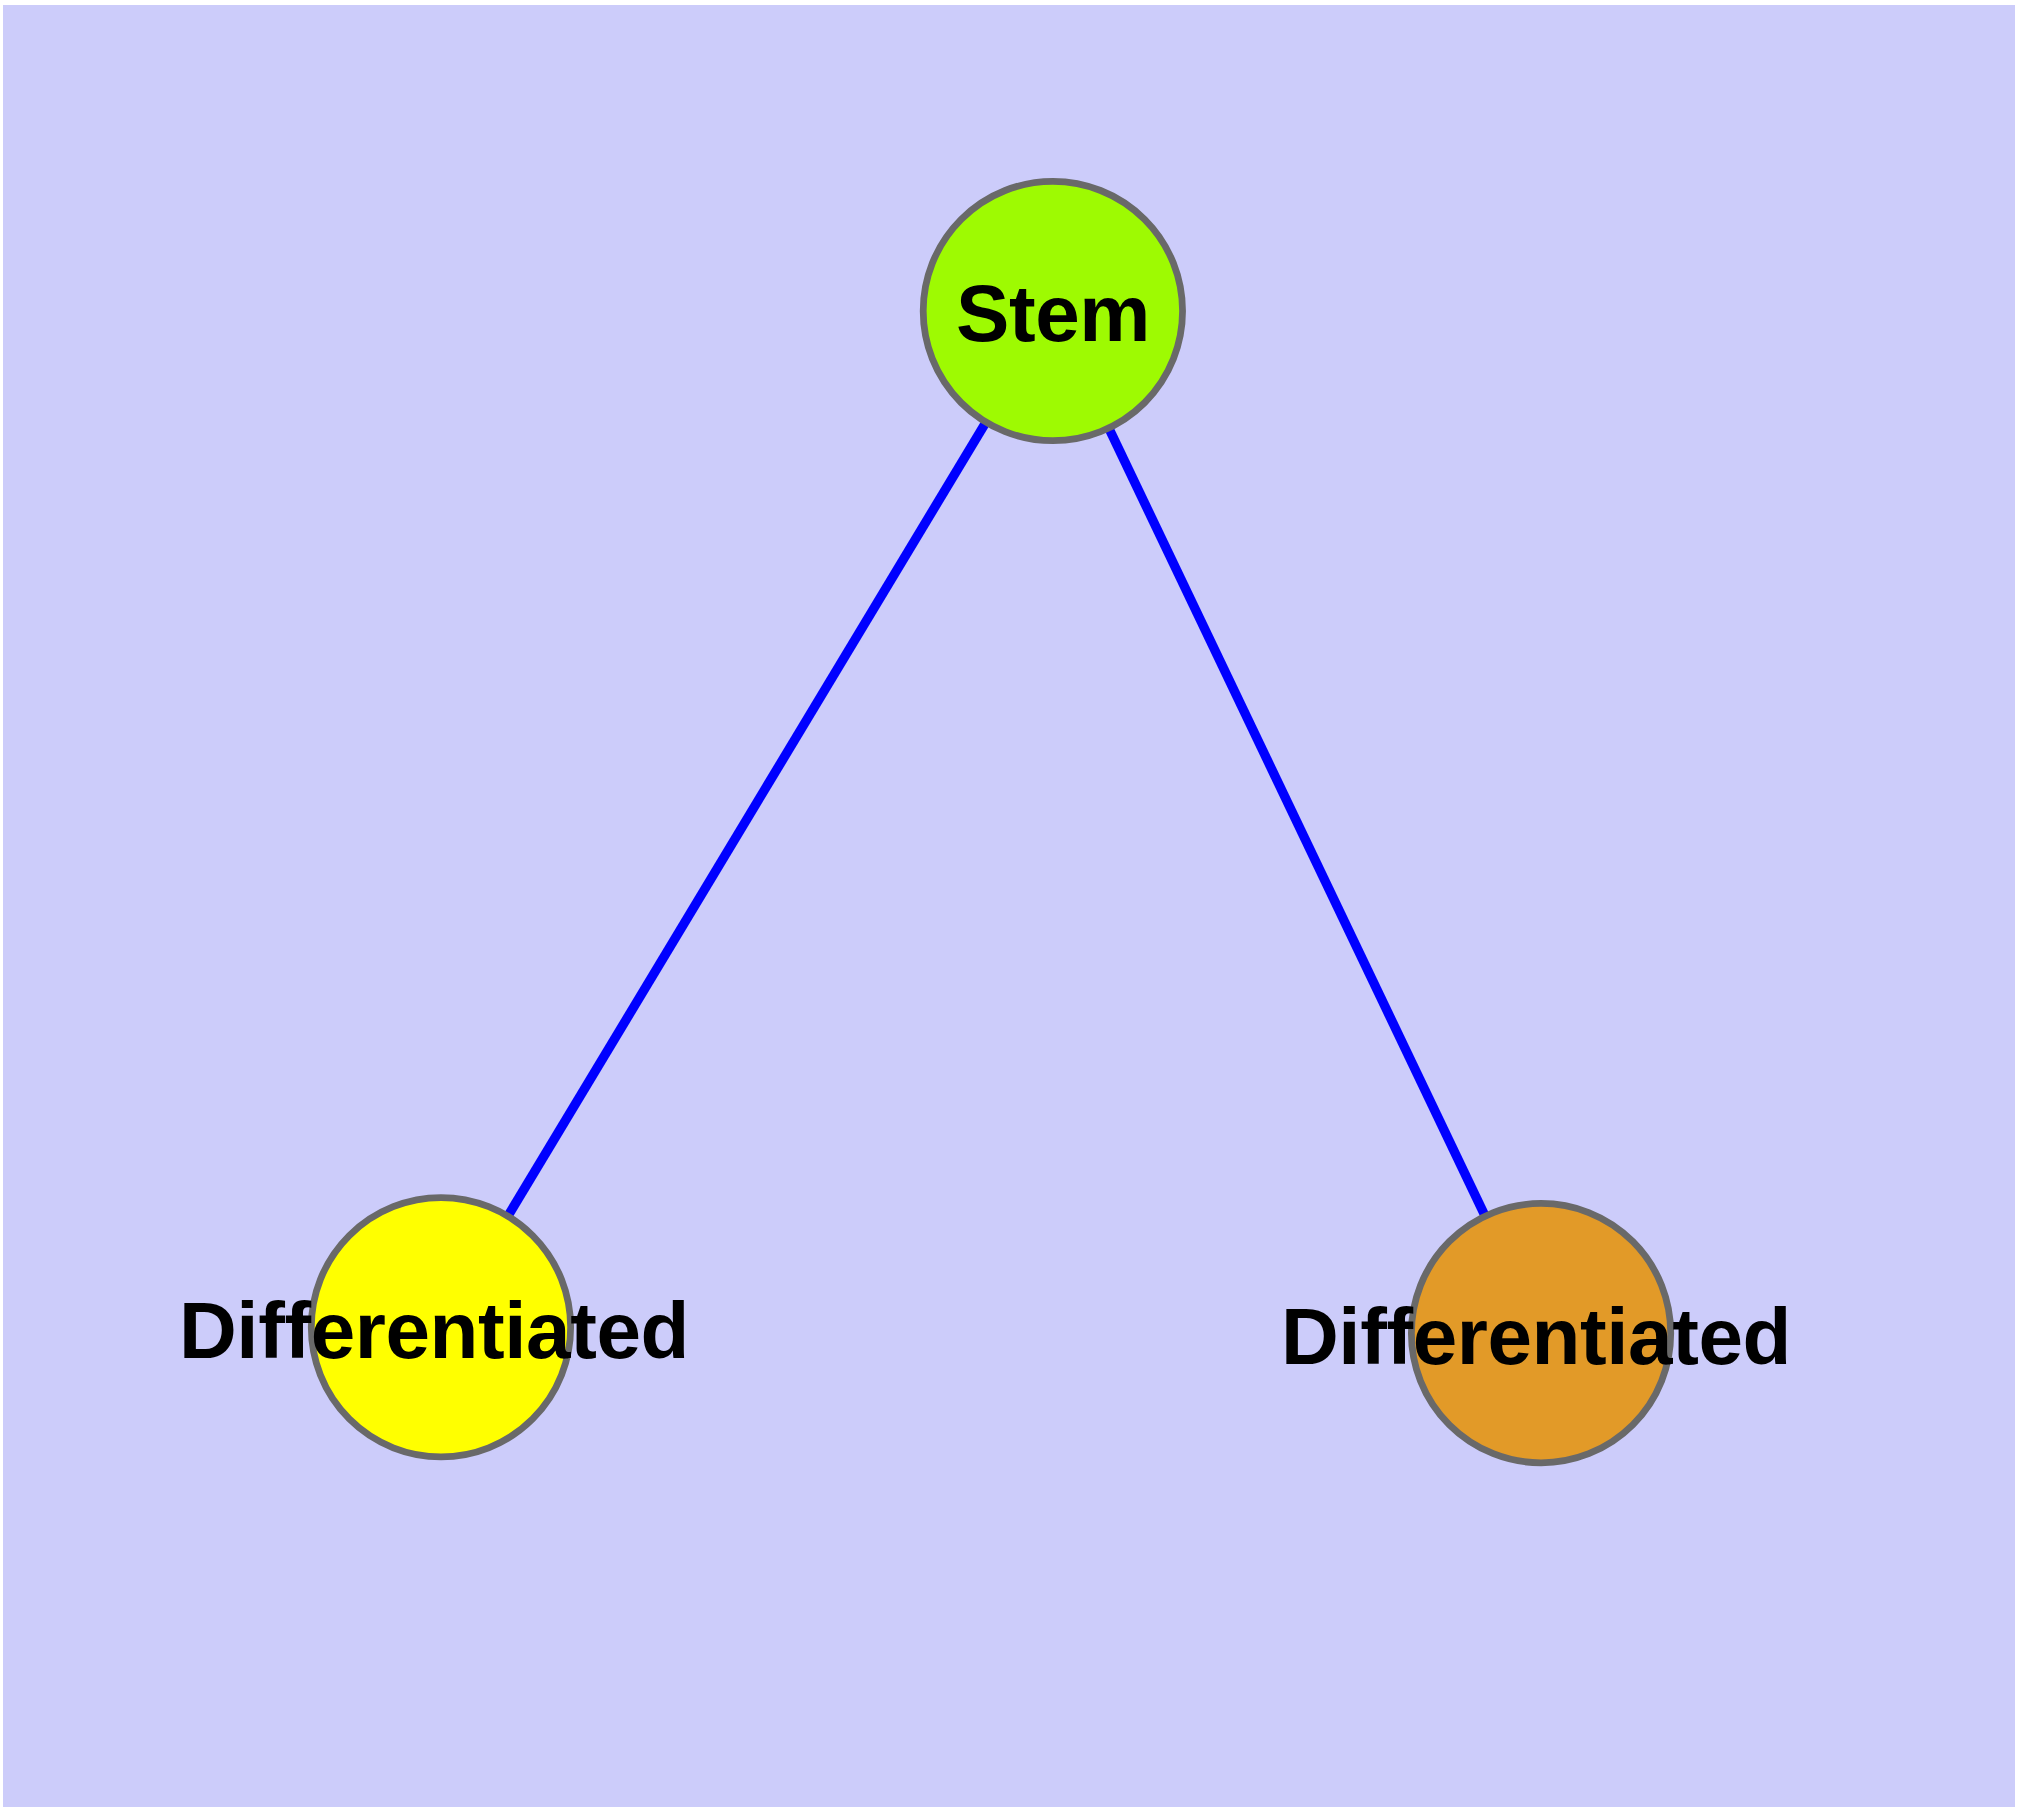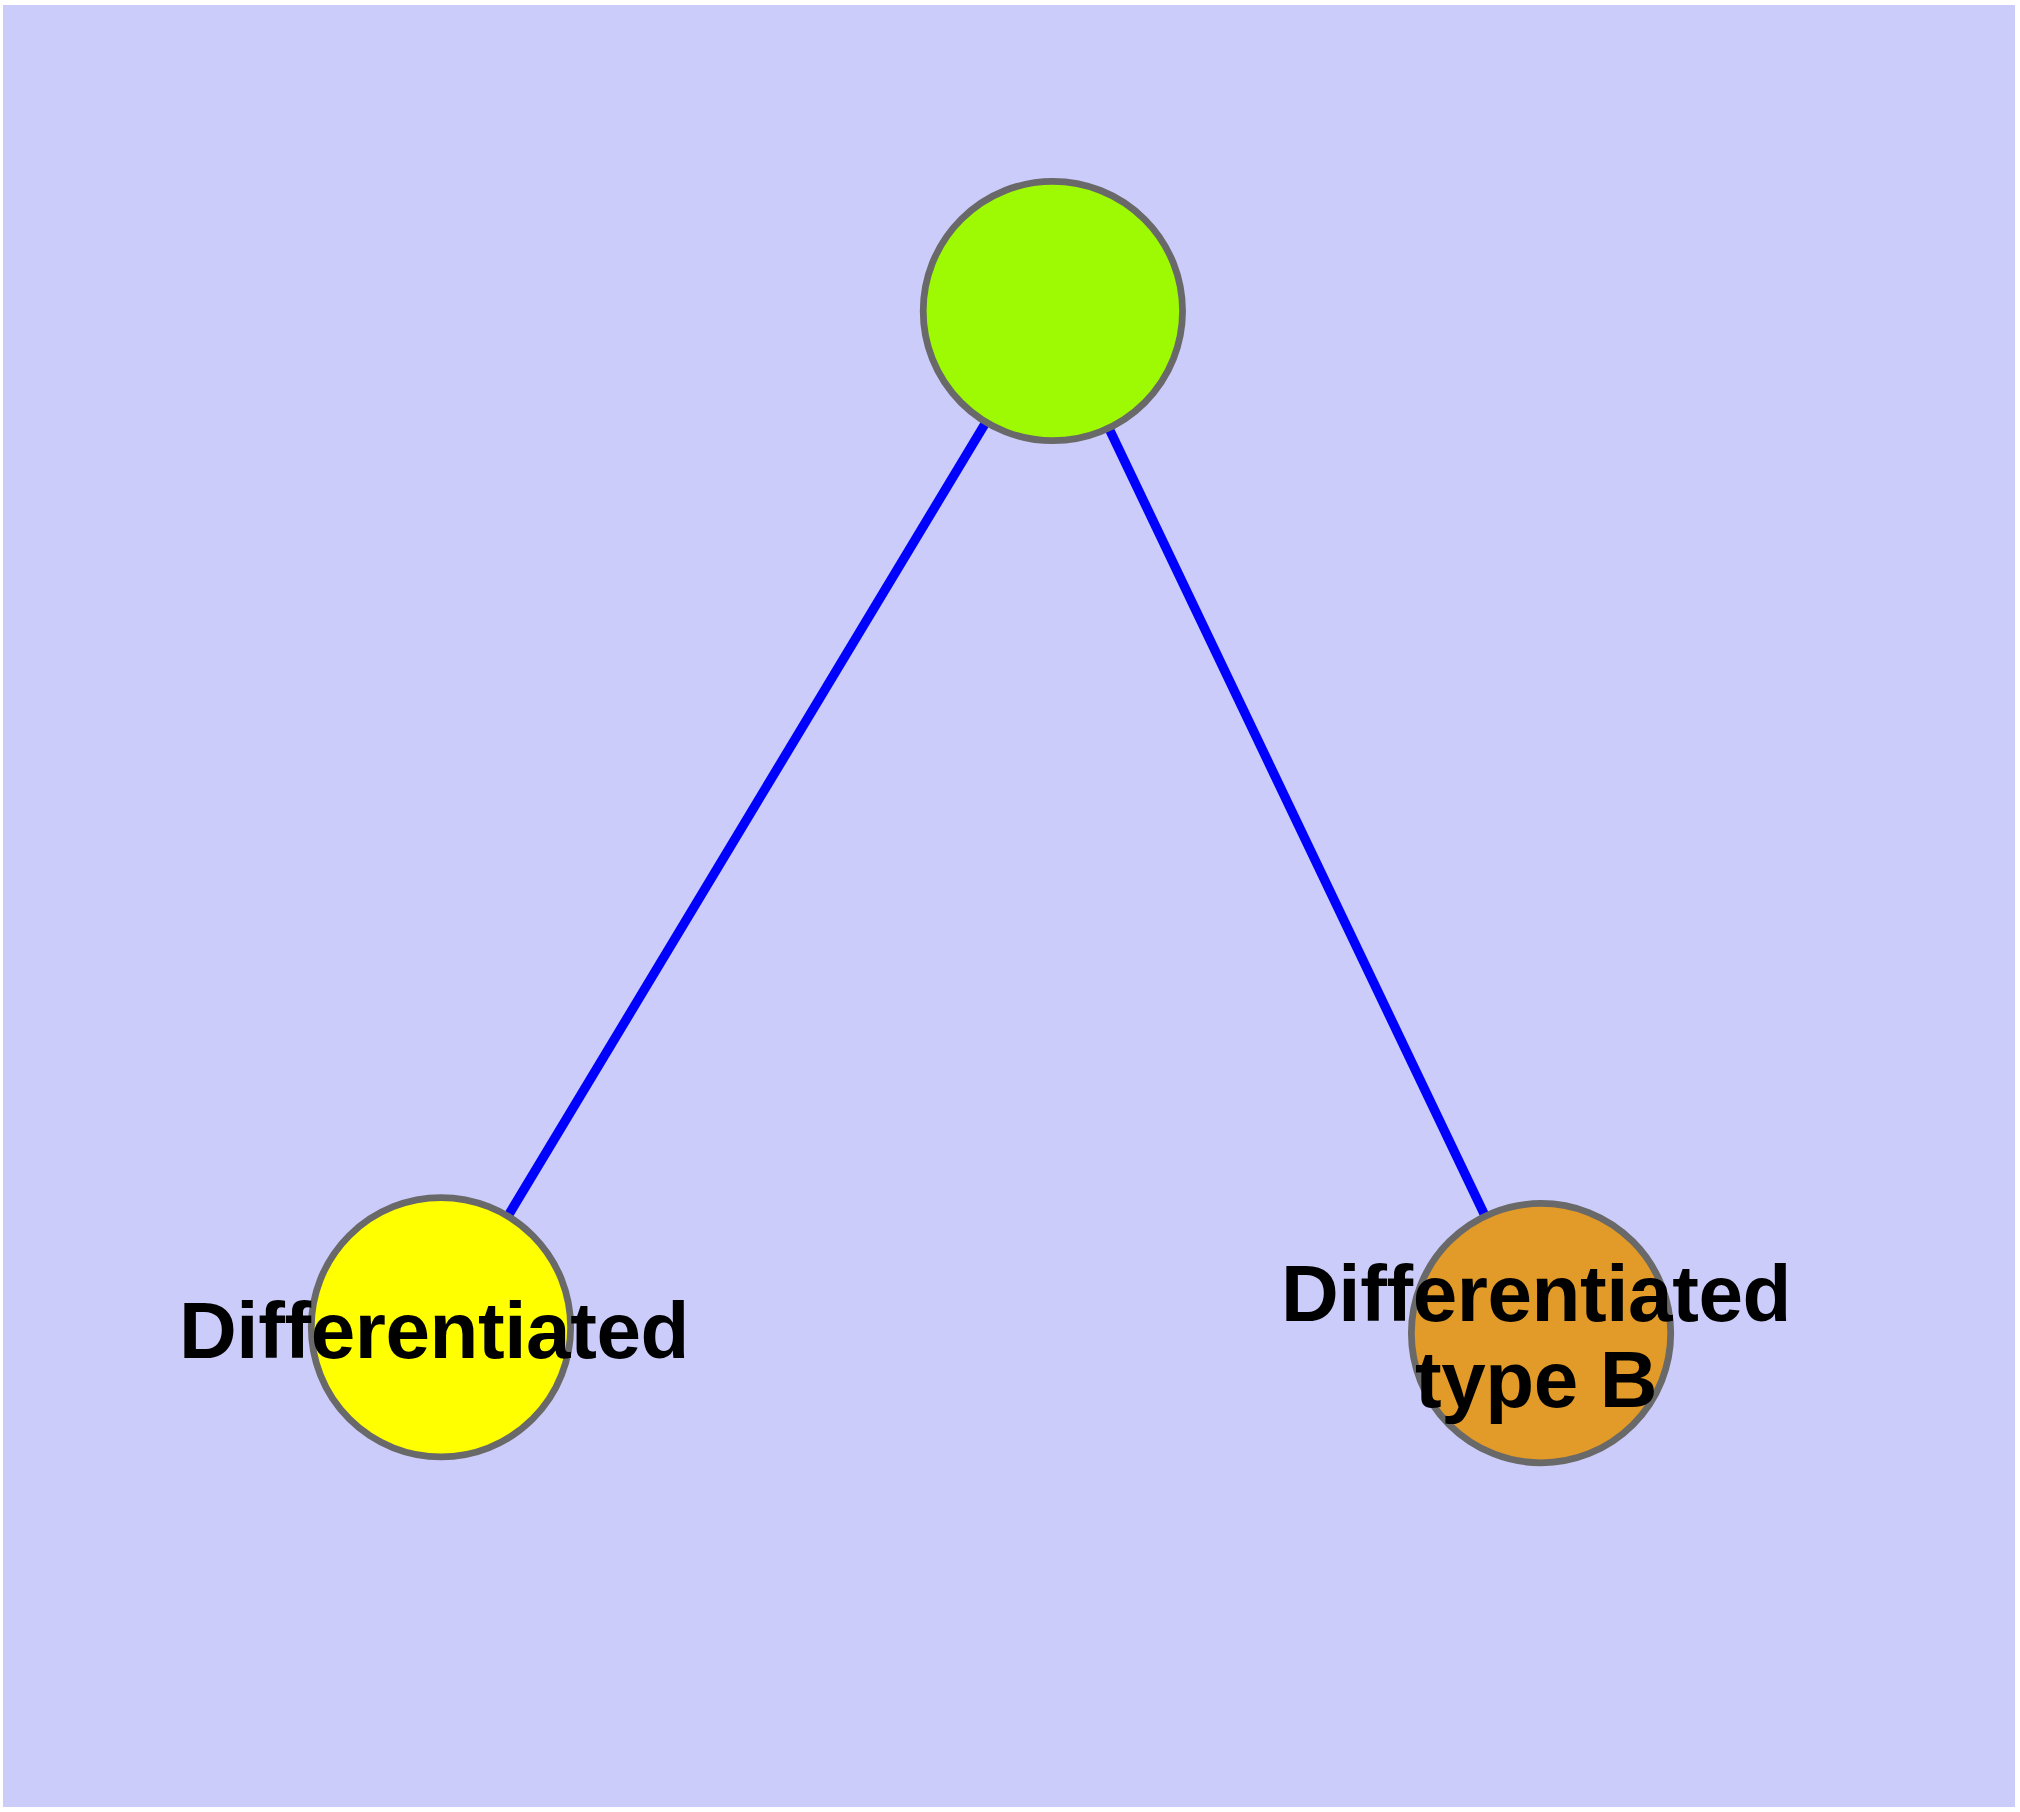--- a/index.html
+++ b/index.html
@@ -78,19 +78,20 @@
       <line class="edge-line" id="edge-stem-diff_a" x1="1242" y1="367" x2="520" y2="1566" stroke="#0000ff"></line>
       <line class="edge-line" id="edge-stem-diff_b" x1="1242" y1="367" x2="1818" y2="1573" stroke="#0000ff"></line>
     </g>
     <g>
       <circle class="node-circle" id="circle-diff_a" cx="520" cy="1566" r="153" fill="#ffff00" stroke="#696969"></circle>
       <circle class="node-circle" id="circle-diff_b" cx="1818" cy="1573" r="153" fill="#e29a28" stroke="#696969"></circle>
       <circle class="node-circle" id="circle-stem" cx="1242" cy="367" r="153" fill="#9efa02" stroke="#696969"></circle>
     </g>
   </svg>
 
+  <div class="node-label" id="label-stem">Stem</div>
 
   <div class="node-label" id="label-type-a"><span>Differentiated</span><br></div>
 
-  <div class="node-label" id="label-type-b"><span>Differentiated</span><br><span>type B</span></div>
+  <div class="node-label" id="label-type-b"><span>Differentiated</span><br></div>
 
 </div>
 
 
 </body></html>

